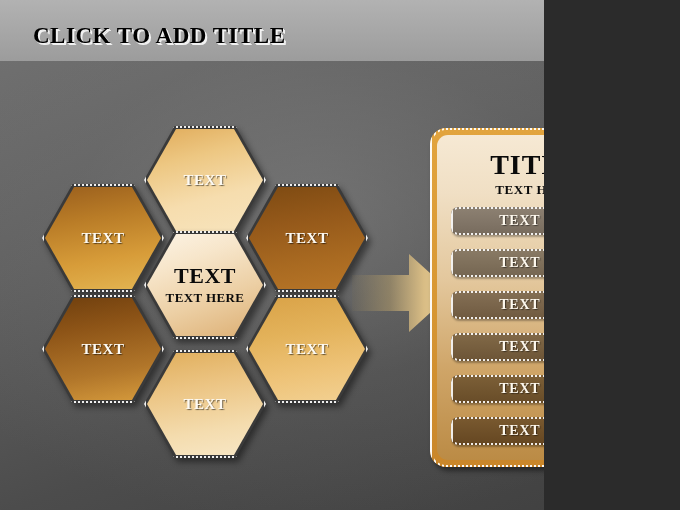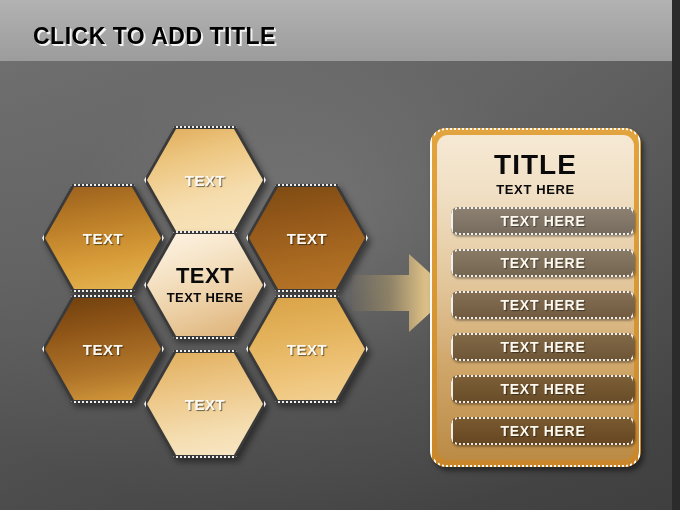--- a/index.html
+++ b/index.html
@@ -2,24 +2,24 @@
 <html><head>
 <meta charset="utf-8">
 <style>
   html, body {
     margin: 0;
     padding: 0;
     background: #2b2b2b;
   }
   #slide {
     position: relative;
-    width: 672px;
+    width: 544px;
     height: 510px;
     overflow: hidden;
-    font-family: Liberation Sans, sans-serif;
+    font-family: Liberation Serif, serif;
     background: linear-gradient(180deg, #8f8f8f 0%, #9d9d9d 40%, #a6a6a6 100%);
   }
 
   
   #header-band {
     position: absolute;
     left: 0; top: 0;
     width: 680px; height: 61px;
     background: linear-gradient(180deg, #b2b2b2 0%, #a6a6a6 55%, #9c9c9c 100%);
   }

